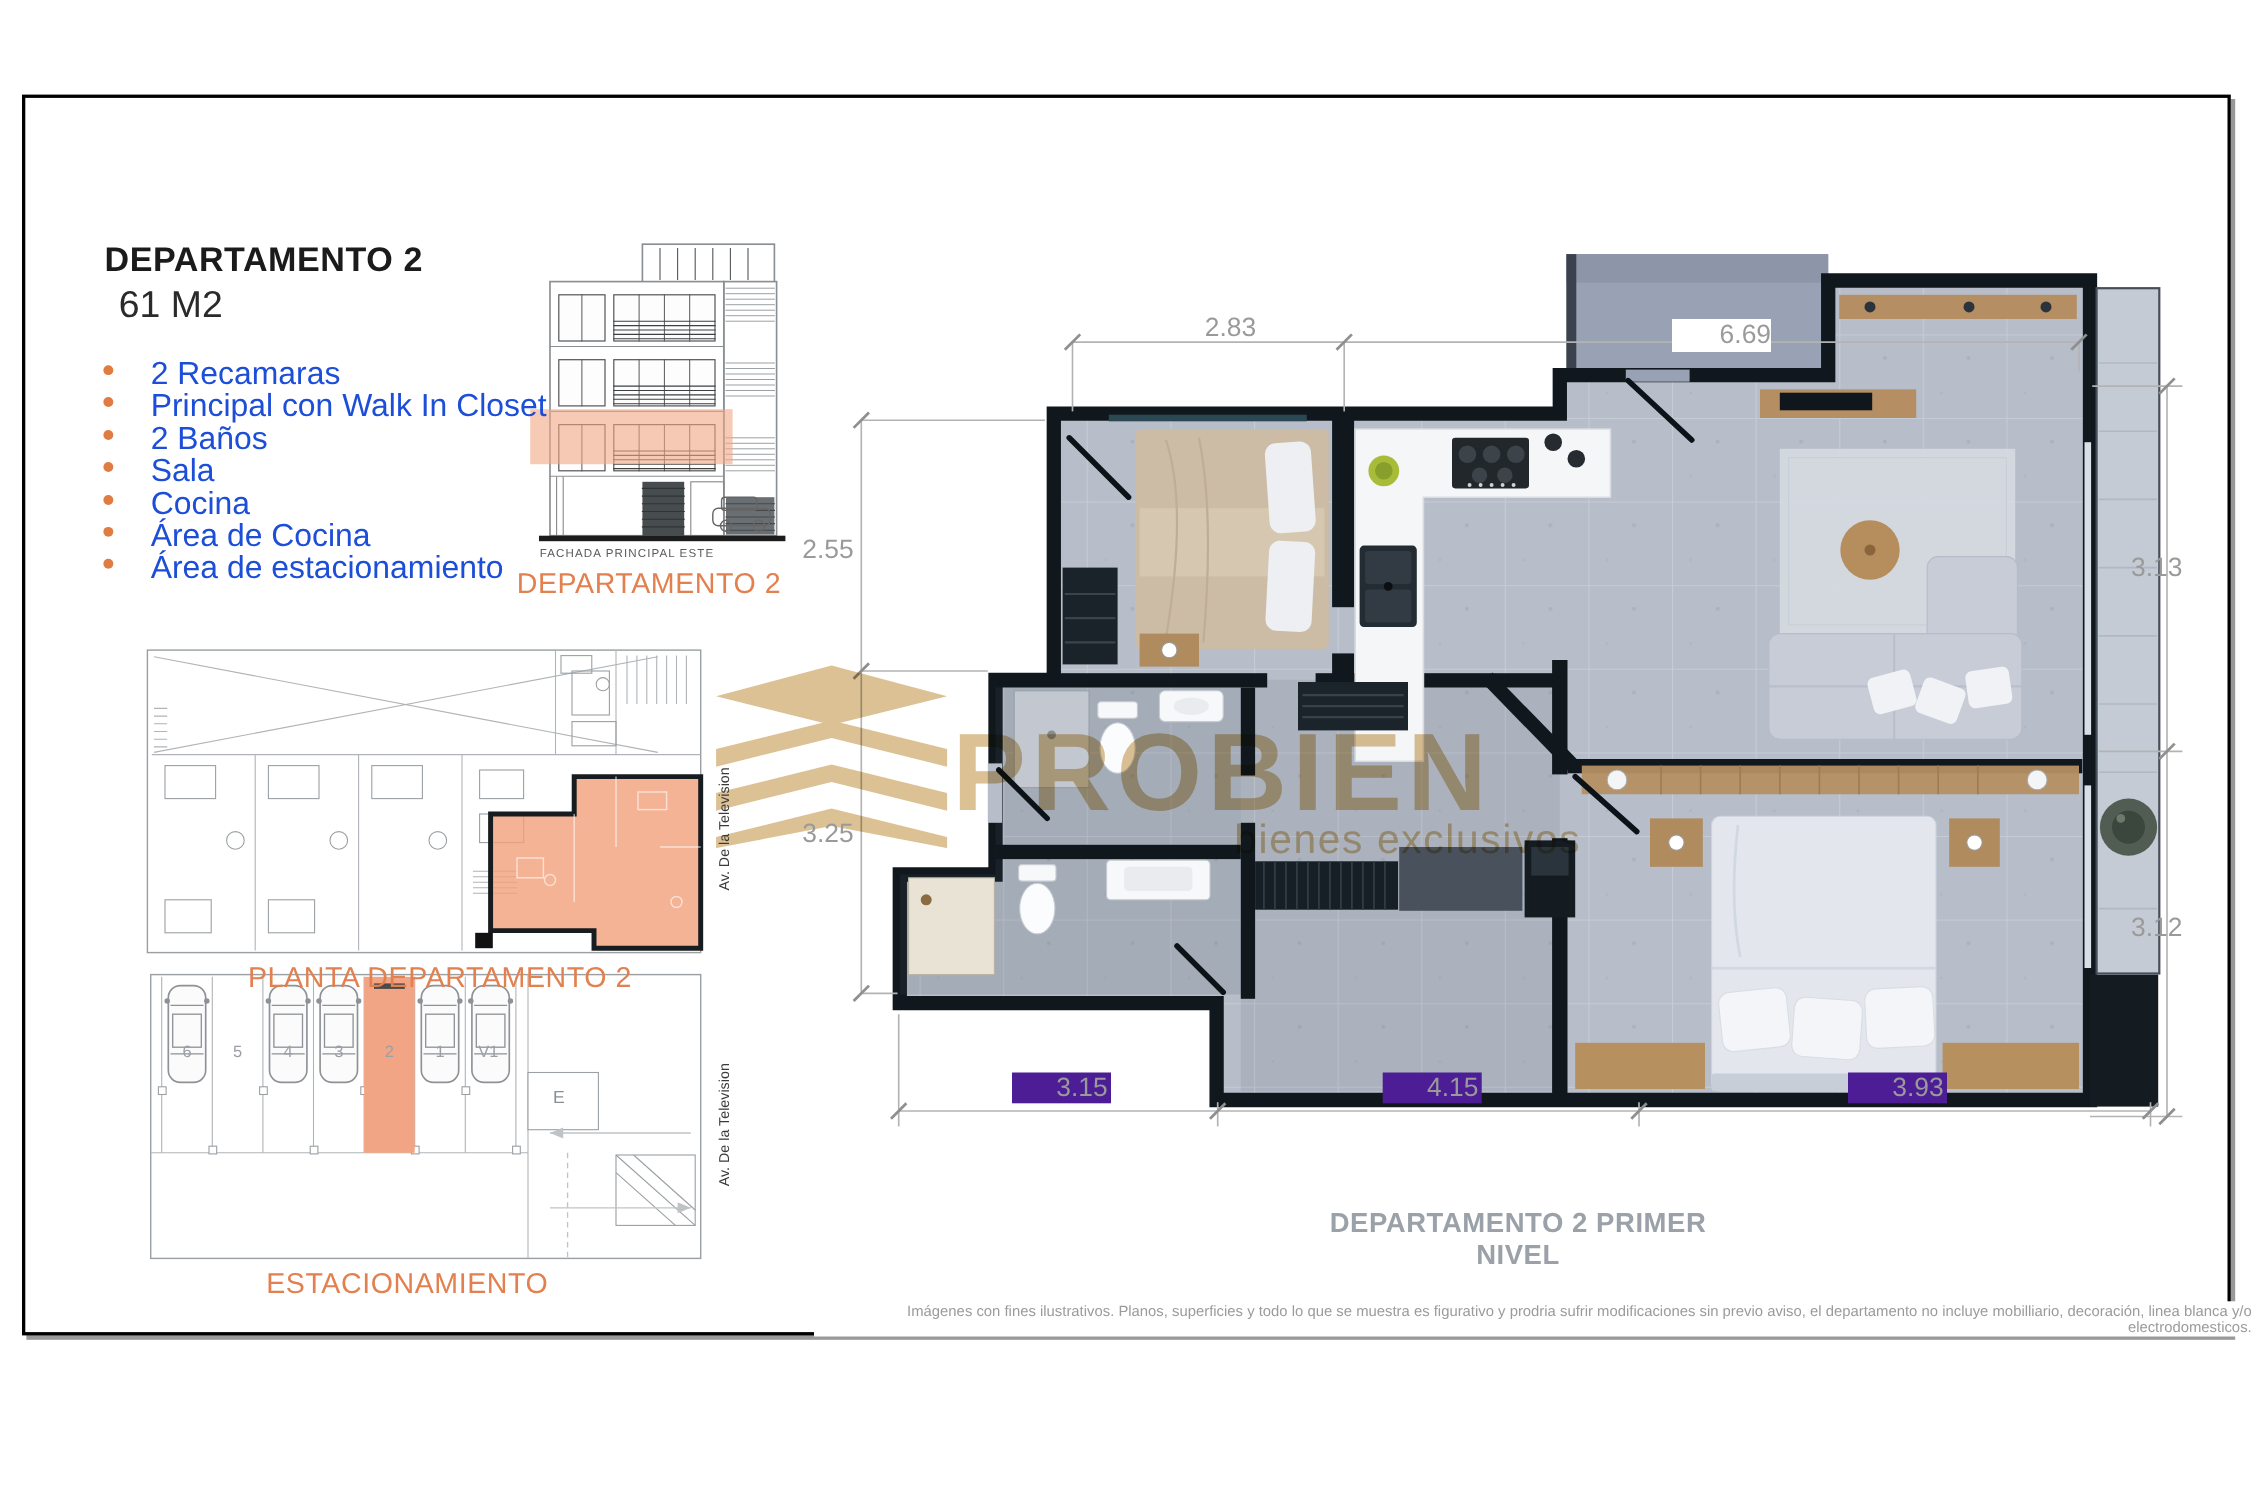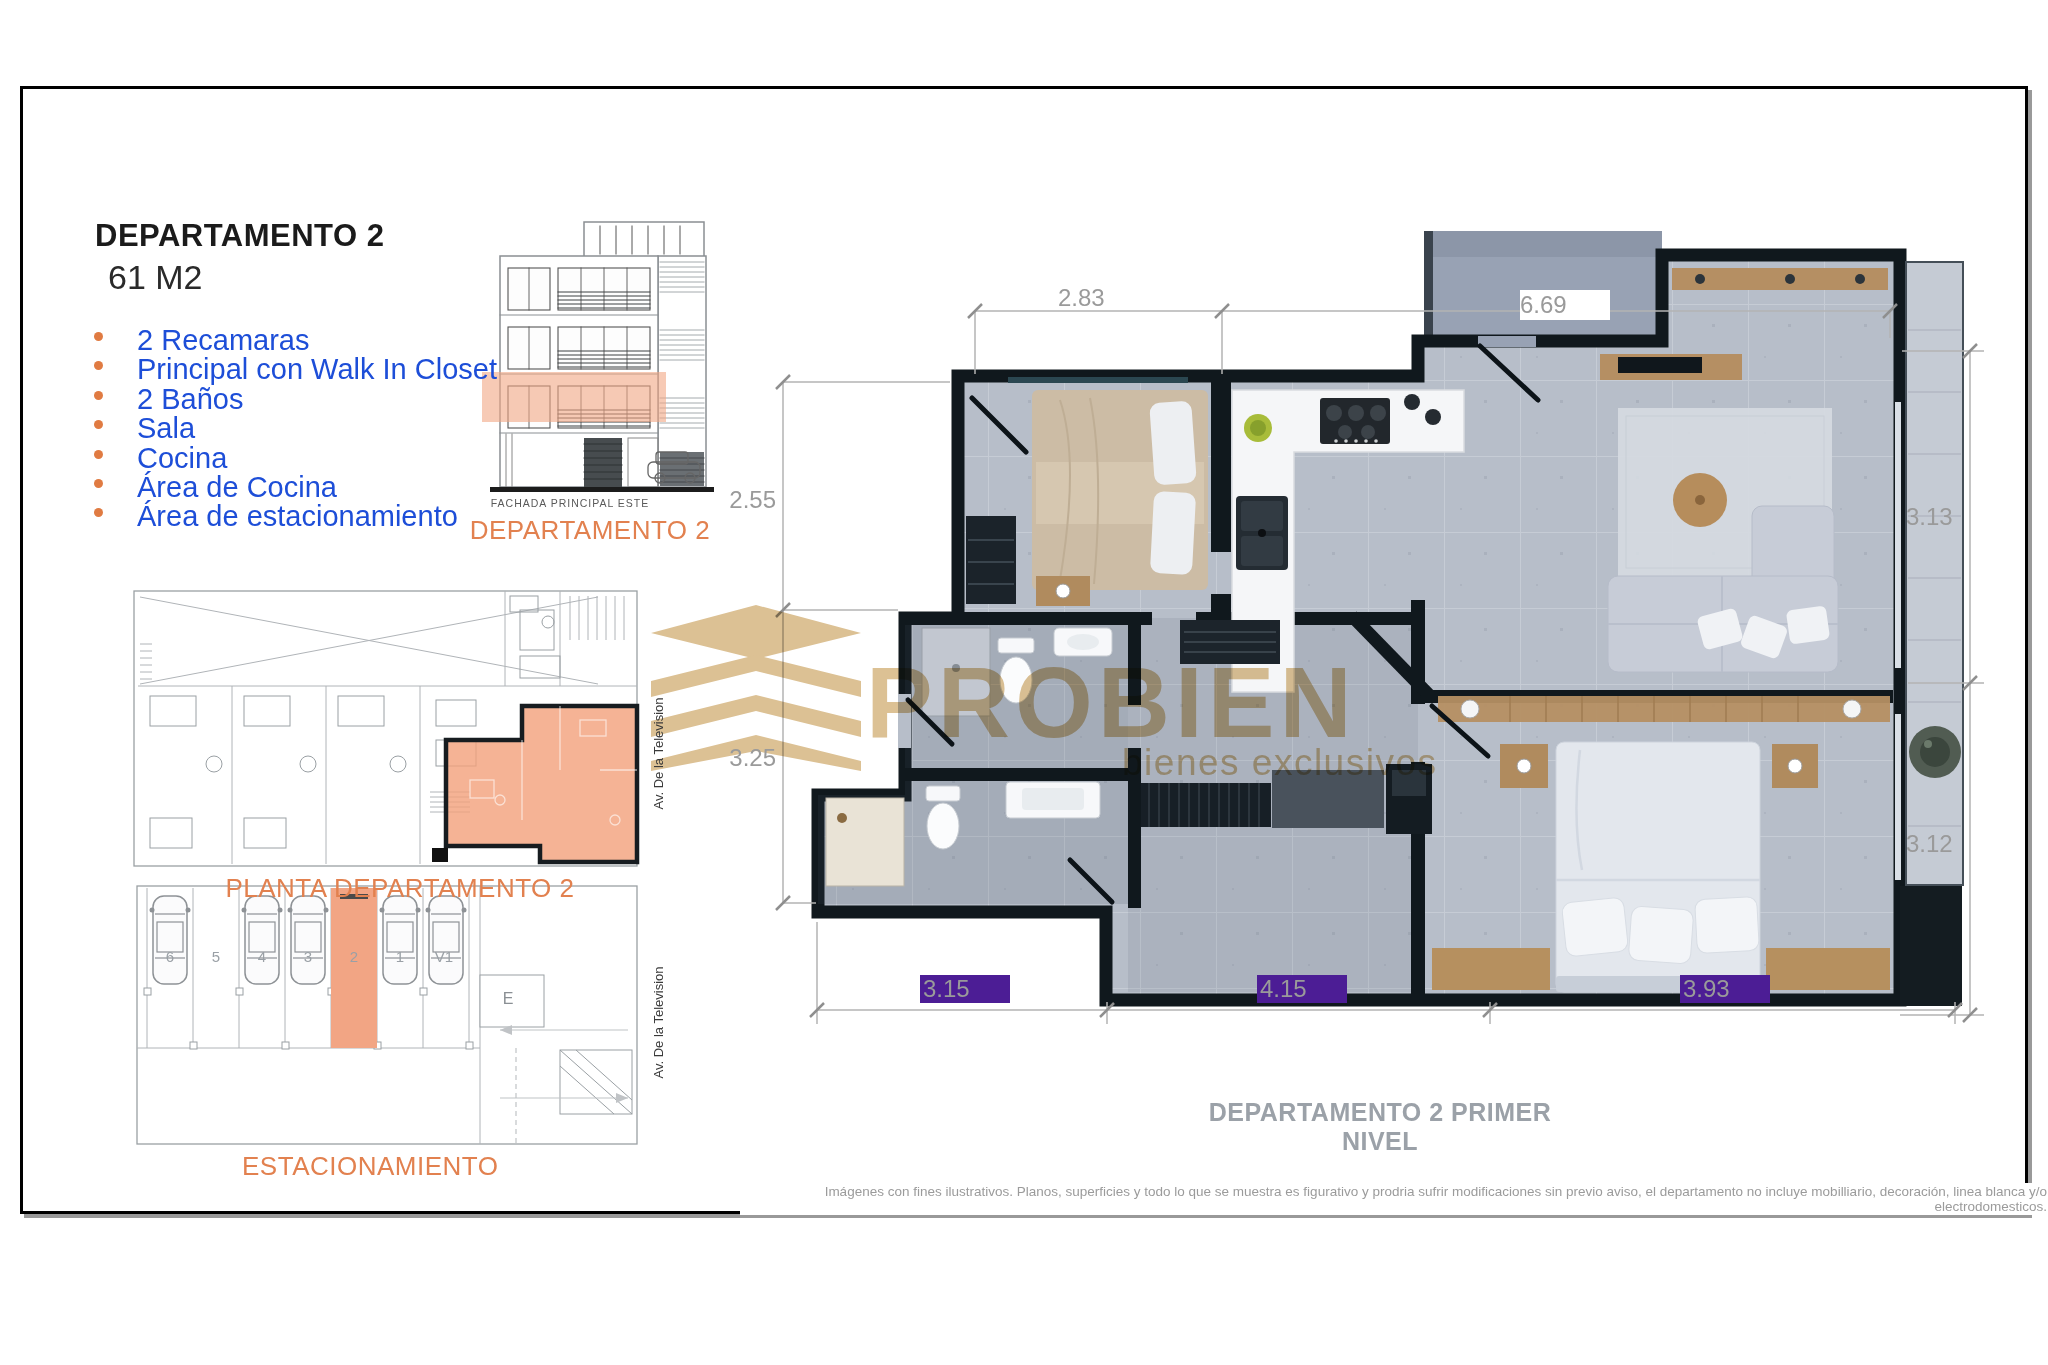--- a/index.html
+++ b/index.html
@@ -10,21 +10,21 @@
          box-shadow:4px 4px 0 rgba(0,0,0,0.4)}
   .title{left:95px;top:218px;font-size:31px;font-weight:bold;color:#1b1b1b;letter-spacing:0.5px}
   .area{left:108px;top:258px;font-size:34px;color:#2a2a2a}
   .features{left:94px;top:324px;list-style:none;margin:0;padding:0}
   .features li{display:flex;align-items:flex-start;height:29.4px}
   .bullet{width:9px;height:9px;border-radius:50%;background:#E07B42;margin:8px 34px 0 0;flex:0 0 9px}
   .feat{font-size:29px;color:#1d4ed8}
   .cap{font-size:26px;color:#E2814F;letter-spacing:0.5px;text-align:center}
   .smallcap{font-size:10.5px;color:#5a5a5a;letter-spacing:1px;text-align:center}
   .graycap{font-size:25px;font-weight:bold;color:#9BA1A8;letter-spacing:0.5px;text-align:center}
-  .dim{font-size:24px;color:#9A9A9A;text-align:left}
+  .dim{font-size:24px;color:#9A9A9A;text-align:right}
   .dim.r{text-align:right}
   .chip{background:#fff;line-height:30px;height:30px}
   .onln{background:#4c1d95;padding:0 3px}
   .street{font-size:13px;color:#3a3a3a;width:150px;text-align:center;transform:rotate(-90deg)}
   .stall{font-size:15px;color:#9aa0a6;width:24px;text-align:center}
   .disc{left:740px;top:1183px;width:1304px;text-align:right;font-size:13.5px;color:#9B9B9B;
         background:#fff;padding:1px 3px;z-index:6}
   .wm{left:0;top:0;width:2048px;height:1365px;z-index:3;mix-blend-mode:multiply;pointer-events:none}
   .wm-brand{left:866px;top:645px;font-size:100px;font-weight:800;letter-spacing:5px;color:#DCC194}
   .wm-tag{left:1122px;top:742px;font-size:37px;letter-spacing:1.5px;color:#DCC194}

